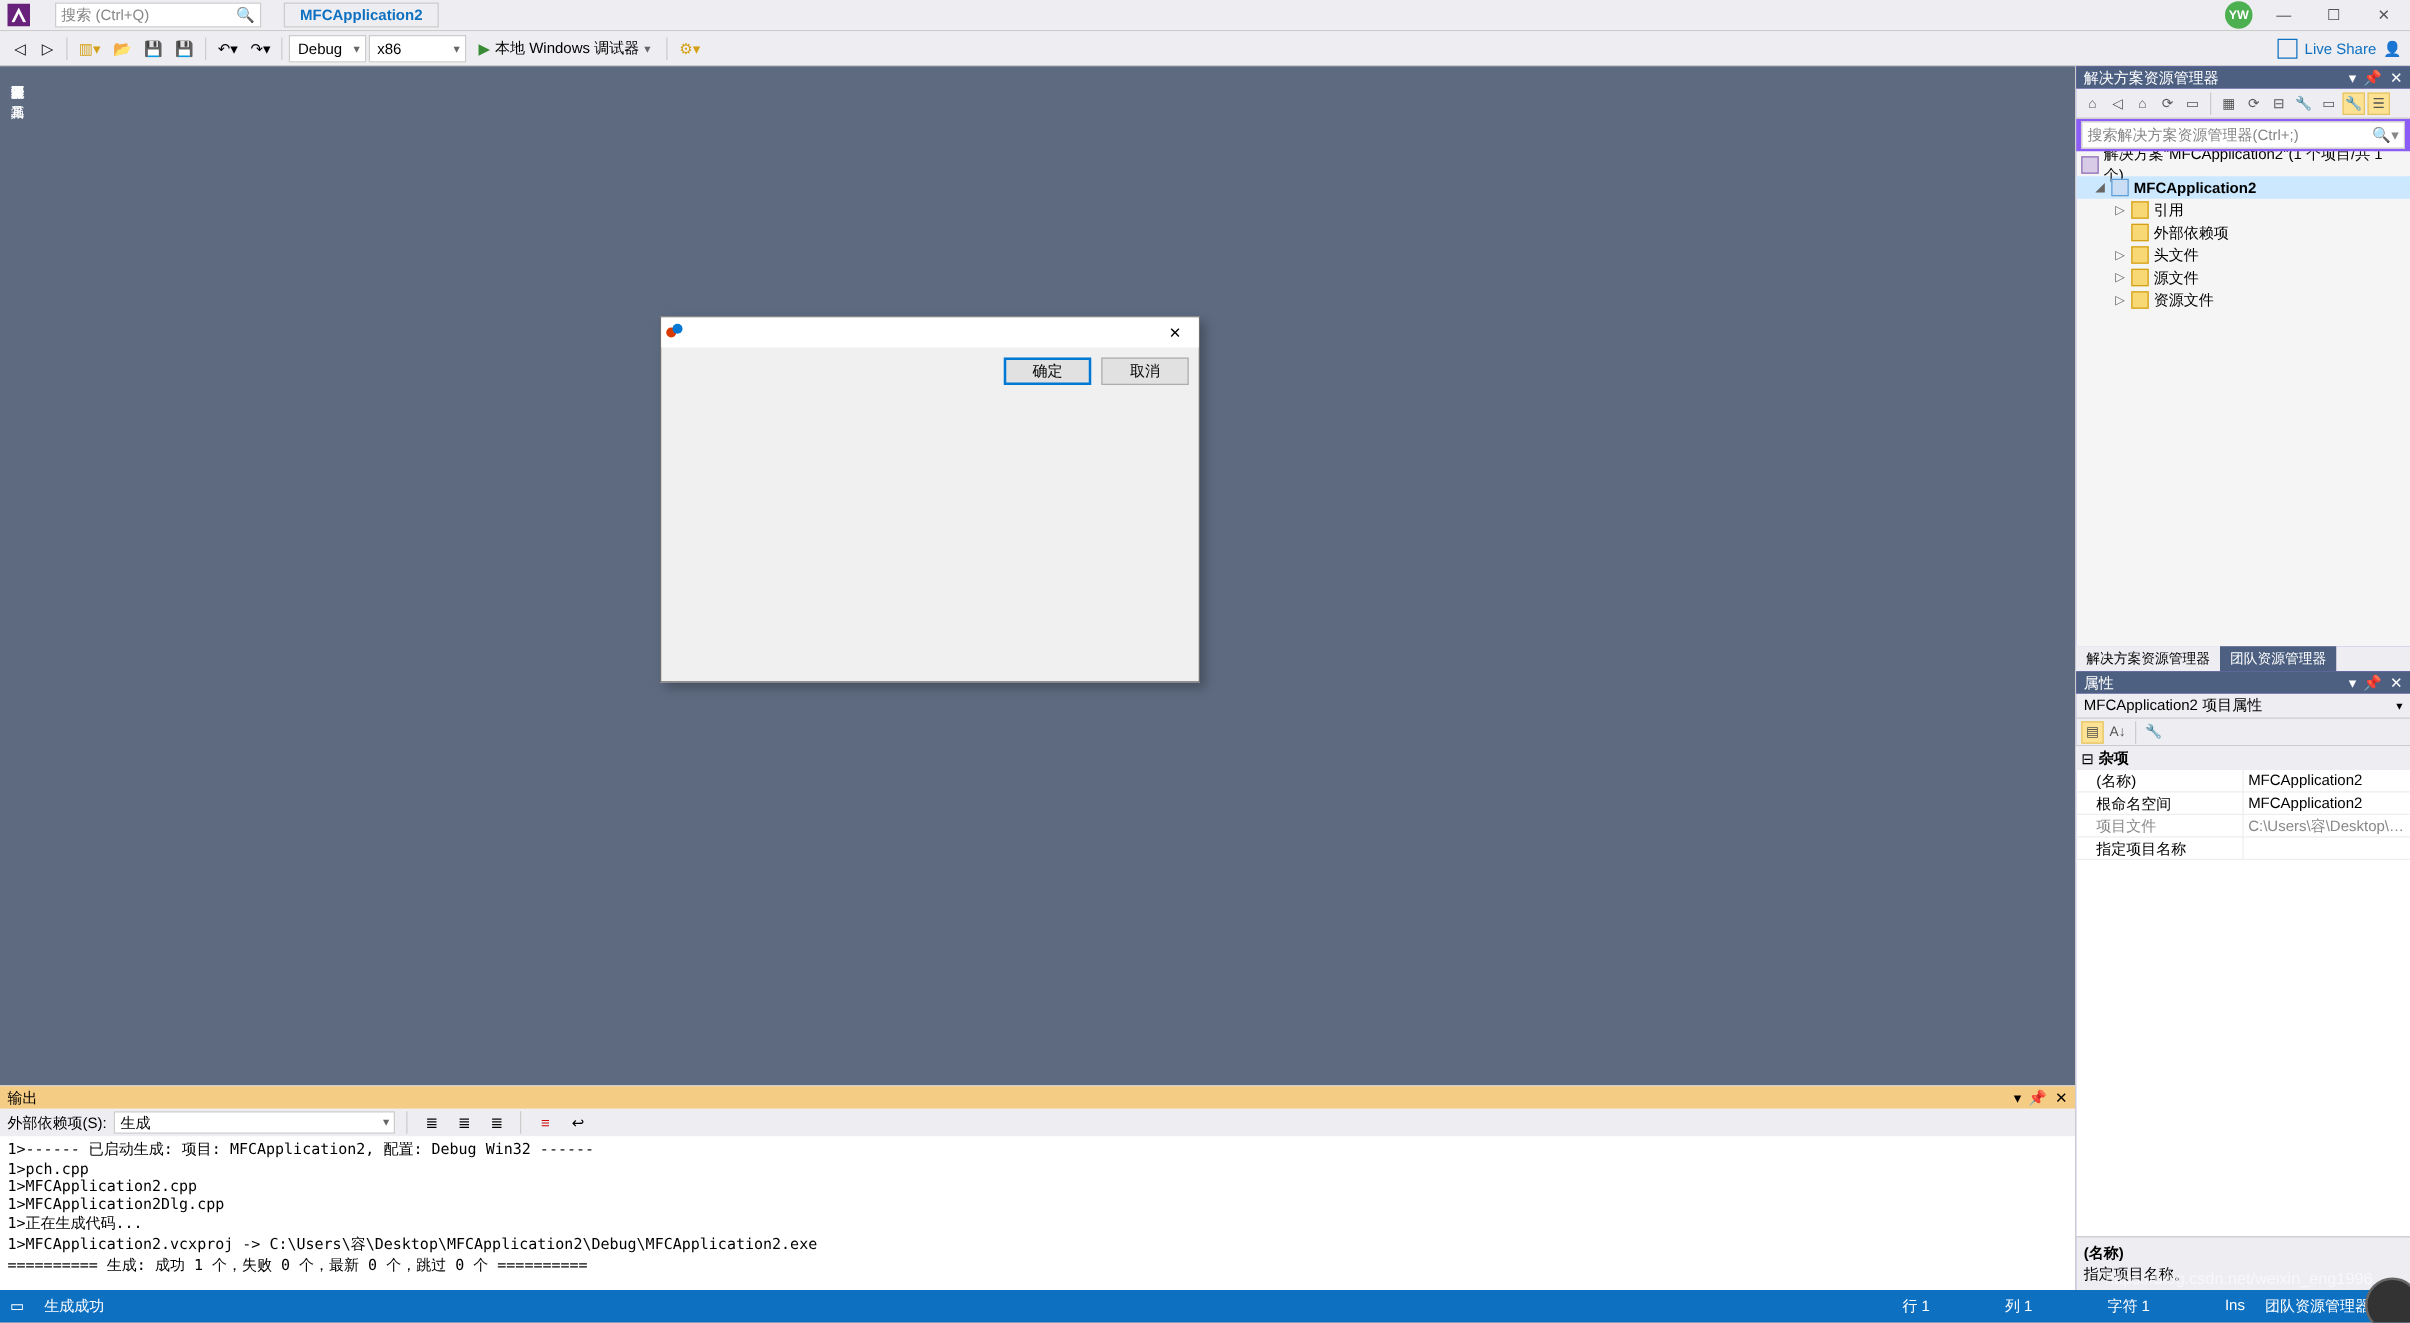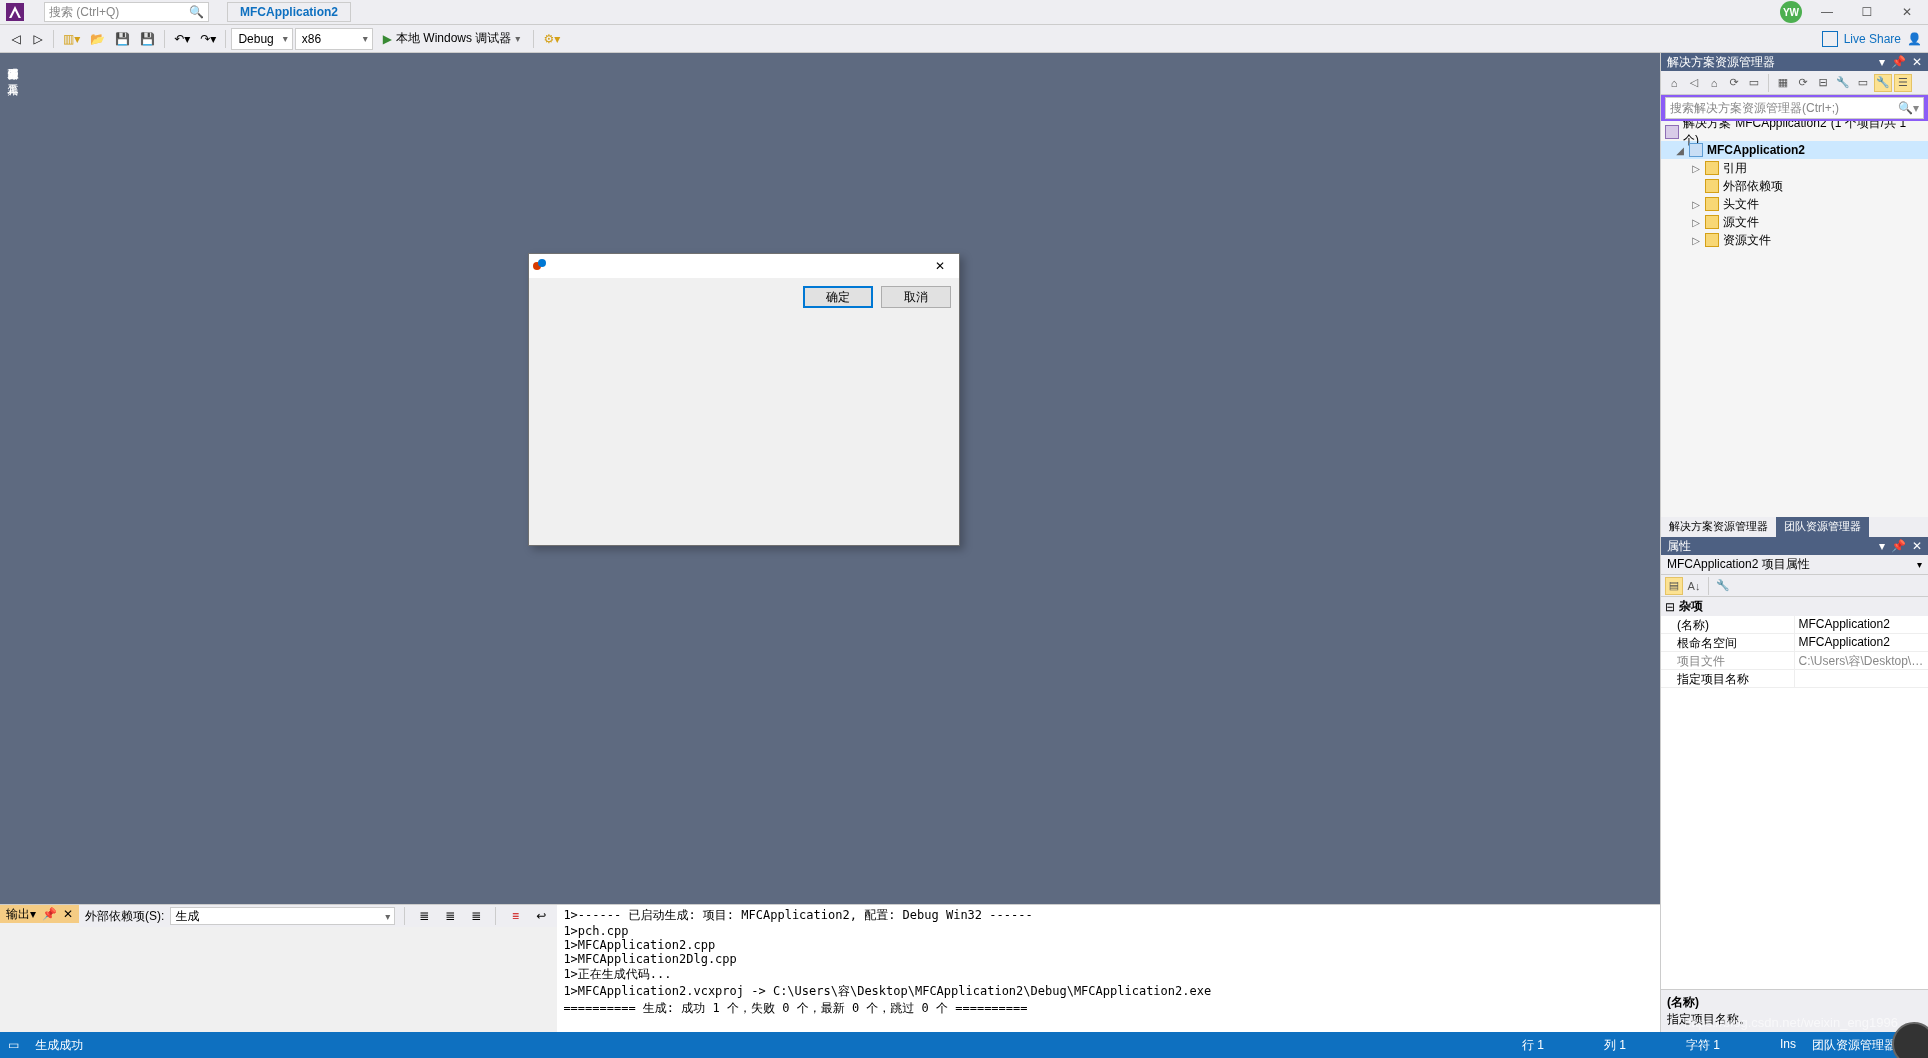--- a/index.html
+++ b/index.html
@@ -42,21 +42,21 @@
 .dlg-ico { width:14px; height:14px; display:inline-block; position:relative; }
 .dlg-ico::before { content:""; position:absolute; width:8px;height:8px;border-radius:50%;background:#d83b01; left:0; top:3px;}
 .dlg-ico::after { content:""; position:absolute; width:8px;height:8px;border-radius:50%;background:#0078d4; left:5px; top:0;}
 .dlg-close { margin-left:auto; width:30px; text-align:center;}
 .dlg-body { flex:1; display:flex; align-items:center; justify-content:center; color:#000;}
 .dlg-buttons { padding:8px; display:flex; justify-content:flex-end; gap:8px;}
 .dlg-btn { width:70px; height:22px; border:1px solid #adadad; background:#e1e1e1; display:flex; align-items:center; justify-content:center;}
 .dlg-btn.default { border:2px solid #0078d4; }
 
 
-.output-panel { height:128px; display:flex; flex-direction:row; border-top:1px solid #ccc;}
+.output-panel { height:164px; display:flex; flex-direction:column; border-top:1px solid #ccc;}
 .panel-title { height:18px; background:#f5cc84; color:#000; padding:0 6px; display:flex; align-items:center;}
 .panel-title .ctrls { margin-left:auto; display:flex; gap:6px; font-size:10px;}
 .output-tools { height:22px; background:#eeeef2; display:flex; align-items:center; gap:6px; padding:0 6px;}
 .out-combo { height:18px; border:1px solid #ccc; background:#fff; min-width:225px; padding:0 18px 0 4px; position:relative; display:flex; align-items:center;}
 .out-combo::after { content:"▾"; position:absolute; right:4px; font-size:10px; color:#666;}
 .output-text { flex:1; background:#fff; font-family:Consolas,"SimSun",monospace; font-size:12px; padding:2px 6px; white-space:pre; overflow:auto; color:#000;}
 
 
 .right-col { width:268px; display:flex; flex-direction:column; background:#8b5cf6; border-left:1px solid #ccc;}
 .se-title { height:18px; background:#4d6082; color:#fff; padding:0 6px; display:flex; align-items:center;}

